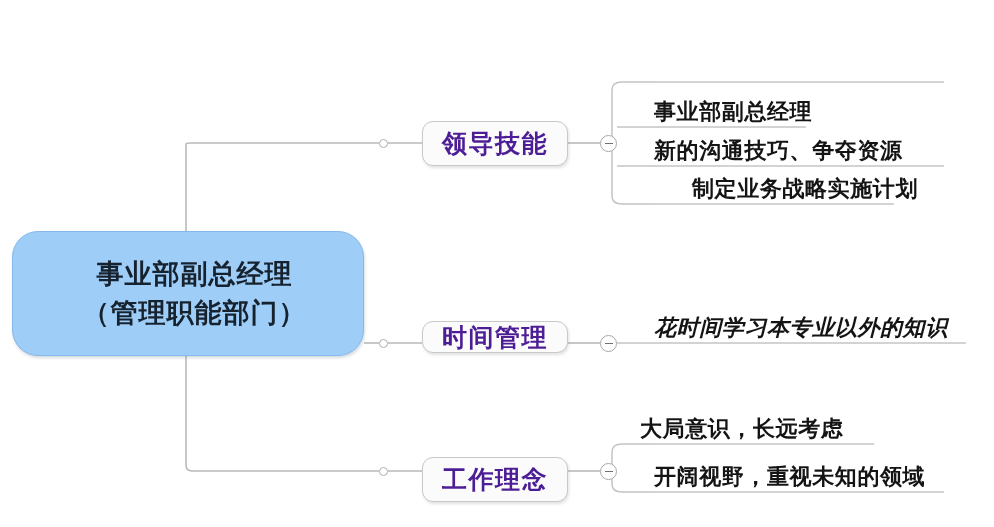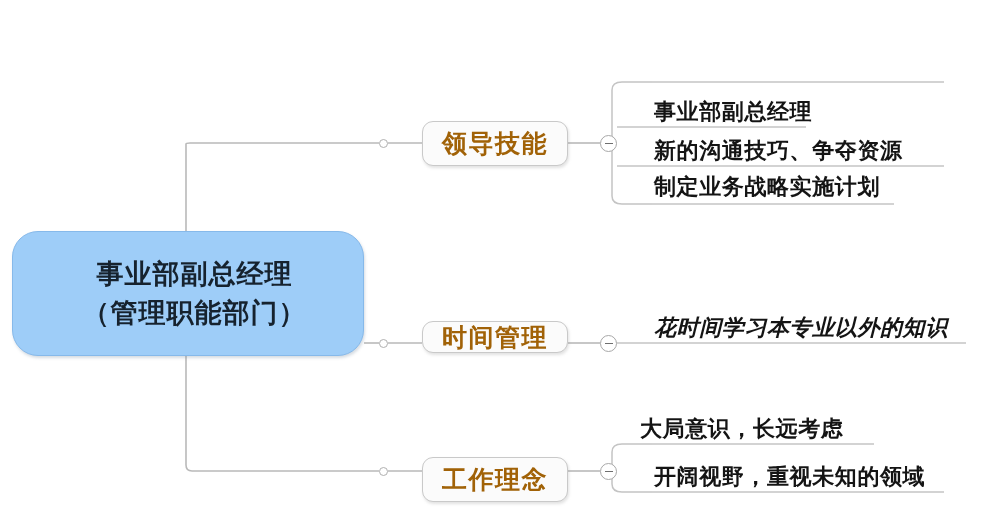--- a/index.html
+++ b/index.html
@@ -68,21 +68,21 @@
     background: #fbfbfb;
     border: 1.5px solid #c9c9c9;
     border-radius: 11px;
     box-sizing: border-box;
     display: flex;
     align-items: center;
     justify-content: center;
     box-shadow: 1px 2px 3px rgba(150,150,150,0.28);
   }
   .branch-label {
-    color: #a16207;
+    color: #4c1d95;
     font-size: 25px;
     font-weight: bold;
     letter-spacing: 1.5px;
     white-space: nowrap;
   }
 
   
   .dot-circle {
     position: absolute;
     width: 9px;
@@ -193,20 +193,20 @@
     </div>
   <div class="minus-circle" style="left:600px; top:335px;">
       <i></i>
     </div>
   <div class="minus-circle" style="left:600px; top:463px;">
       <i></i>
     </div>
 
   <div class="leaf" style="left:654px; top:101px;">事业部副总经理</div>
   <div class="leaf" style="left:654px; top:140px;">新的沟通技巧、争夺资源</div>
-  <div class="leaf" style="left:654px; top:178px;font-family:Liberation Mono, monospace;">制定业务战略实施计划</div>
+  <div class="leaf" style="left:692px; top:178px;">制定业务战略实施计划</div>
 
   <div class="leaf" style="left:654px; top:317px;font-style:italic;">花时间学习本专业以外的知识</div>
 
   <div class="leaf" style="left:640px; top:418px;">大局意识，长远考虑</div>
   <div class="leaf" style="left:654px; top:466px;text-align:right;">开阔视野，重视未知的领域</div>
 
 </div>
 
 </body></html>

